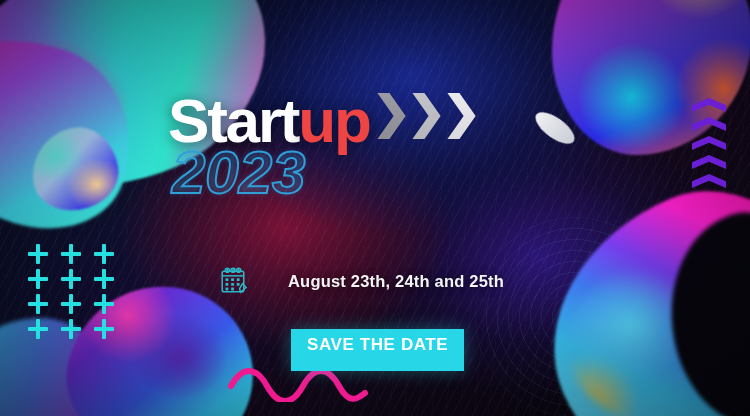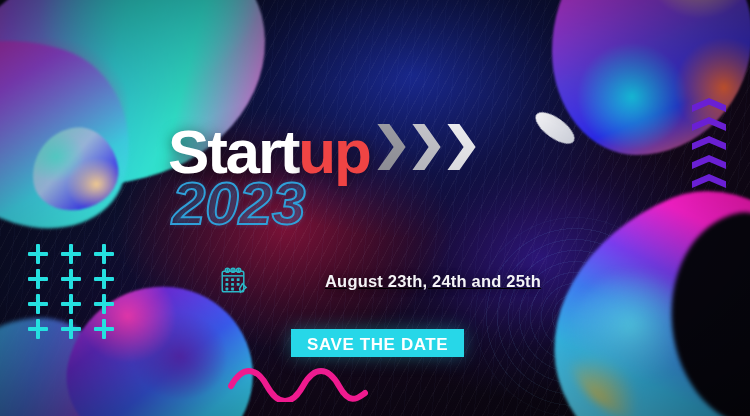--- a/index.html
+++ b/index.html
@@ -185,21 +185,21 @@
   .chev-up {
     width:34px; height:14px;
     background:#6a1fd4;
     clip-path:polygon(50% 0%, 100% 52%, 100% 100%, 50% 48%, 0% 100%, 0% 52%);
   }
 
   .wave { position:absolute; left:228px; top:368px; }
 
   
   .headline {
-    position:absolute; left:168px; top:123px;
+    position:absolute; left:168px; top:92px;
     line-height:.92;
   }
   .line1, .line2 {
     display:flex; align-items:flex-end;
     font-weight:700;
     font-size:62px;
     letter-spacing:-2.2px;
     white-space:nowrap;
   }
   .line2 { margin-top:-4px; }
@@ -228,37 +228,37 @@
     font-size:60px; font-weight:700; font-style:italic;
     letter-spacing:0px;
     color:transparent;
     -webkit-text-stroke:2px #2f9fd8;
     text-shadow:0 0 6px rgba(47,159,216,.35);
   }
 
   
   .date-row {
     position:absolute; left:218px; top:266px;
-    display:flex; align-items:center; gap:77px;text-decoration:underline;
+    display:flex; align-items:center; gap:40px;
   }
   .cal-icon { width:30px; height:30px; display:block; }
   .date-text {
     color:#f4f4f6; font-size:16.5px; font-weight:700;
     letter-spacing:.2px;
     text-shadow:0 1px 8px rgba(0,0,0,.6);
   }
 
   
   .cta {
     position:absolute; left:291px; top:329px;
     background:#27d7e8;
     color:#ffffff;
     font-size:17px; font-weight:700;
     letter-spacing:.6px;
-    padding:6px 16px 2px;
+    padding:6px 16px 16px;
     border:none;
     font-family:"Liberation Sans", sans-serif;
     cursor:pointer;
     box-shadow:0 0 18px rgba(39,215,232,.35);
   }
 </style>
 </head>
 <body>
 
 <div id="poster">

